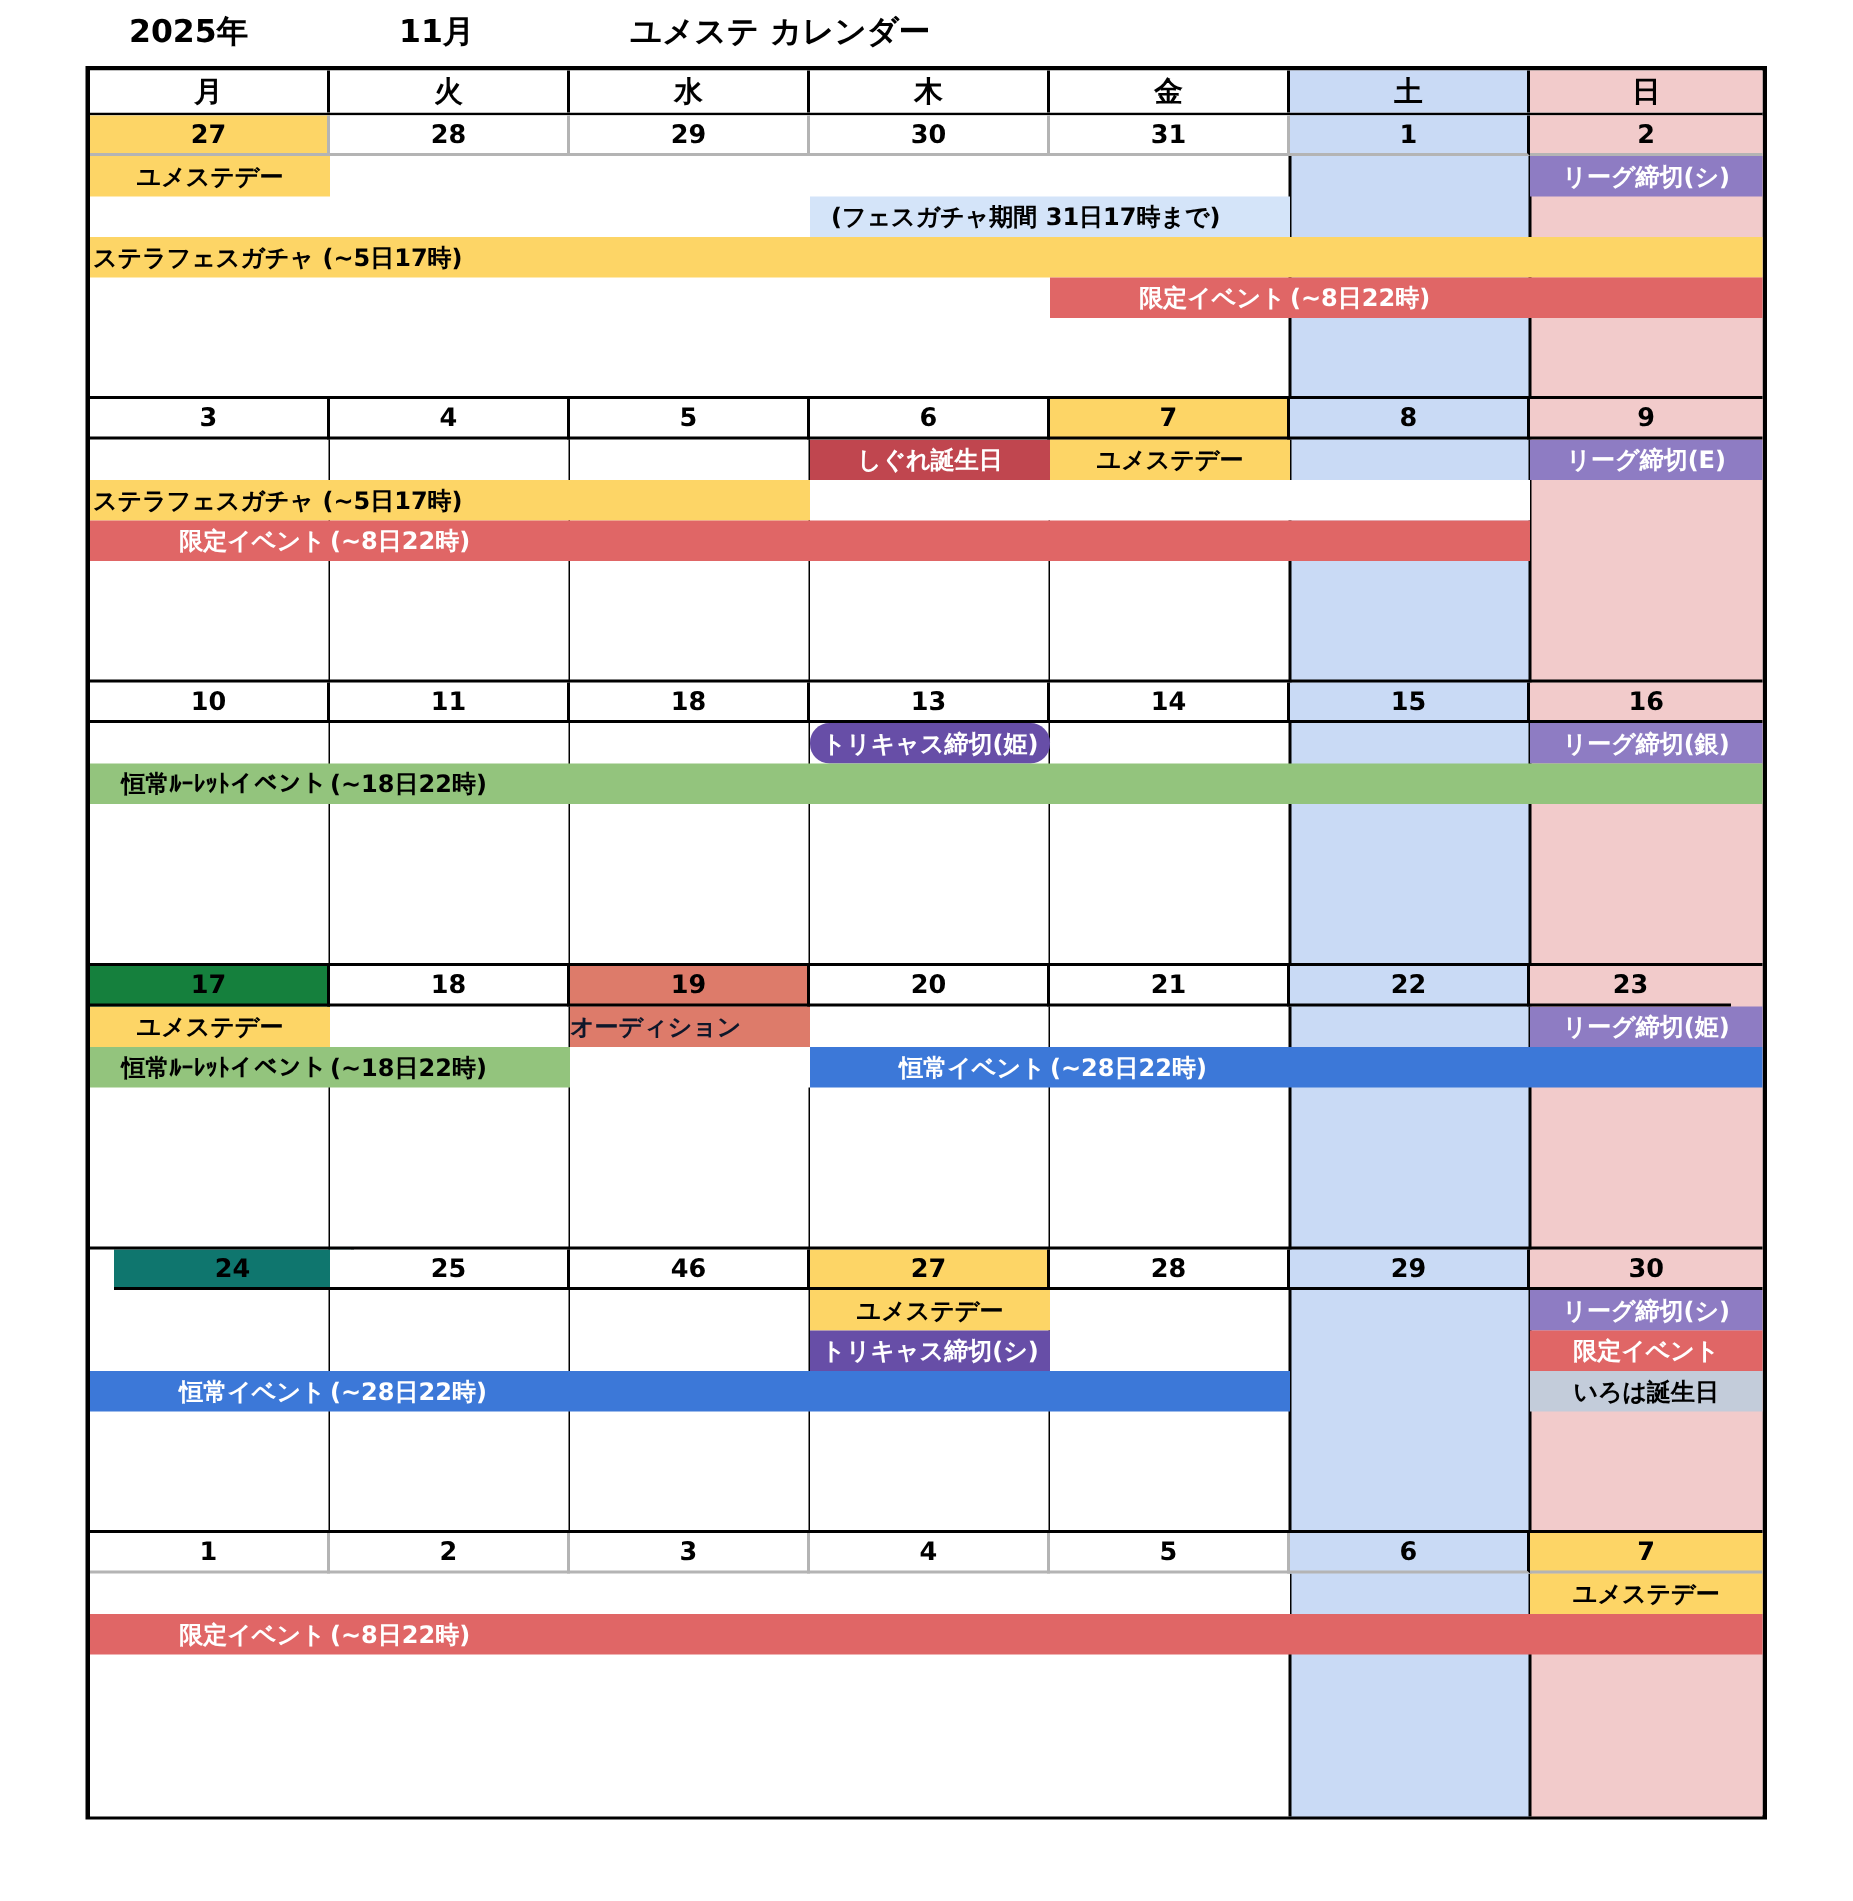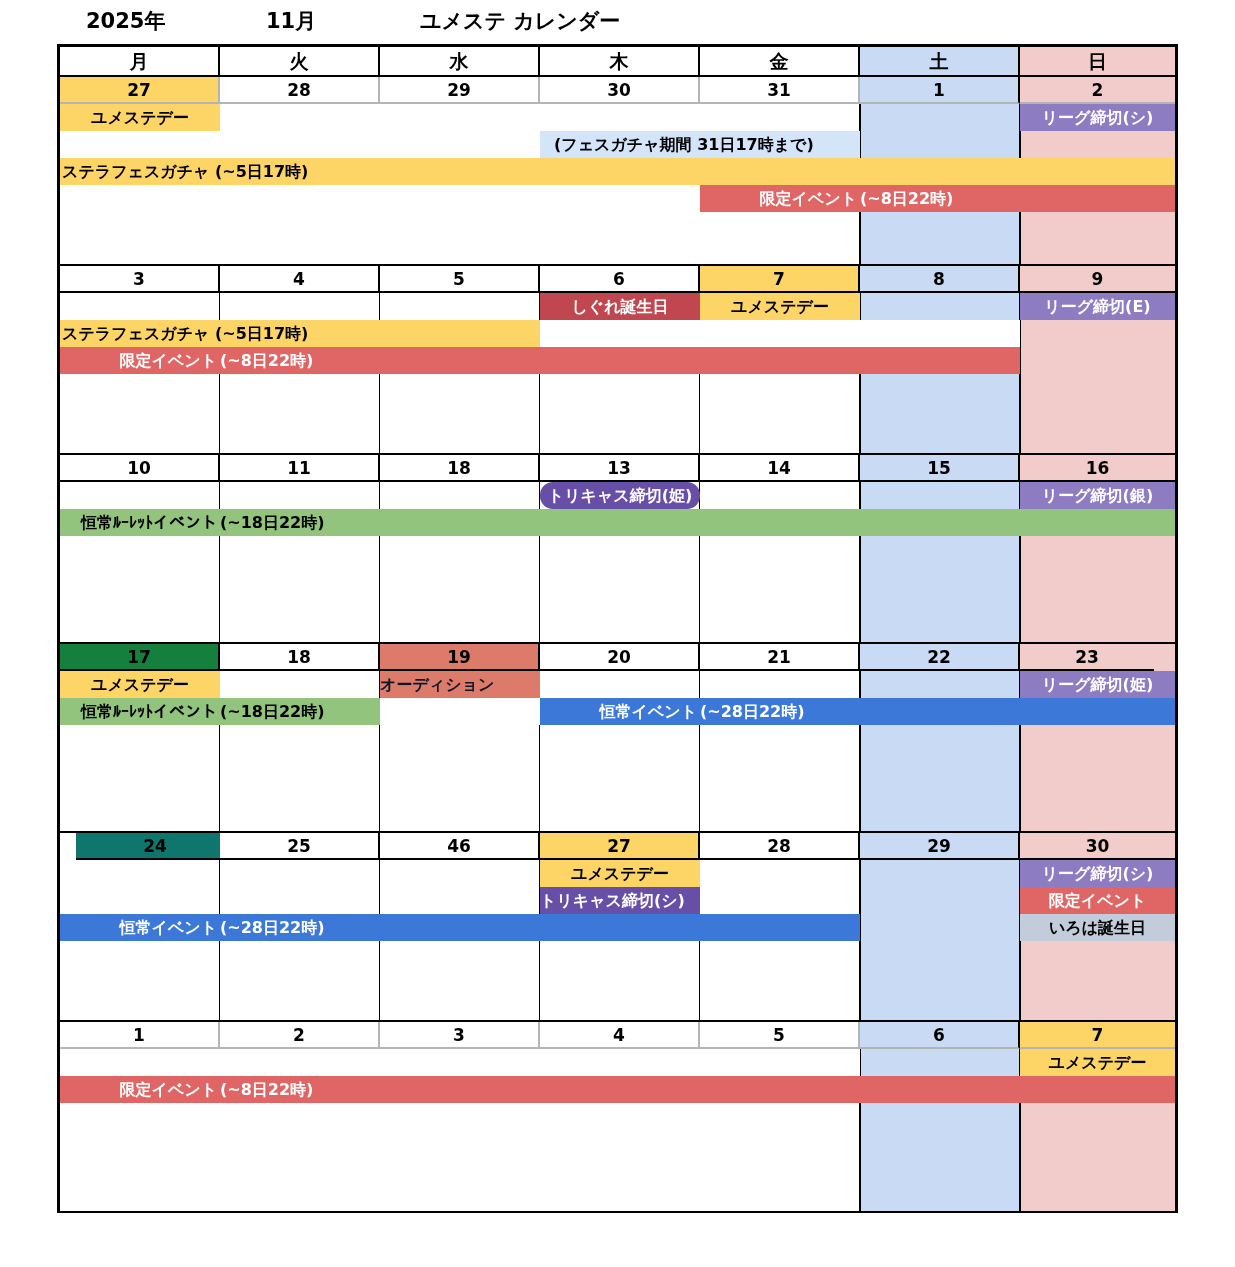--- a/index.html
+++ b/index.html
@@ -145,21 +145,21 @@
     <div class="week" style="top: 786px;">
       <div class="col-bg" style="left: 0px; background: rgb(255, 255, 255);"></div>
       <div class="col-bg" style="left: 160px; background: rgb(255, 255, 255);"></div>
       <div class="col-bg" style="left: 320px; background: rgb(255, 255, 255);"></div>
       <div class="col-bg" style="left: 480px; background: rgb(255, 255, 255);"></div>
       <div class="col-bg" style="left: 640px; background: rgb(255, 255, 255);"></div>
       <div class="col-bg" style="left: 800px; background: rgb(201, 218, 245);"></div>
       <div class="col-bg" style="left: 960px; width: 155px; background: rgb(242, 203, 203);"></div>
       <div class="bar" style="left: 480px; width: 160px; top: 27px; background: rgb(253, 213, 102); color: rgb(0, 0, 0); z-index: 2; text-align: center;"><span>ユメステデー</span></div>
       <div class="bar" style="left: 960px; width: 155px; top: 27px; background: rgb(142, 124, 195); color: rgb(255, 255, 255); z-index: 2; text-align: center;"><span>リーグ締切(シ)</span></div>
-      <div class="bar" style="left: 480px; width: 160px; top: 54px; background: rgb(103, 78, 167); color: rgb(255, 255, 255); z-index: 2; "><span>トリキャス締切(シ)</span></div>
+      <div class="bar" style="left: 480px; width: 160px; top: 54px; background: rgb(103, 78, 167); color: rgb(255, 255, 255); z-index: 2; text-align: center;"><span>トリキャス締切(シ)</span></div>
       <div class="bar" style="left: 960px; width: 155px; top: 54px; background: rgb(224, 102, 102); color: rgb(255, 255, 255); z-index: 2; text-align: center;"><span>限定イベント</span></div>
       <div class="bar" style="left: 0px; width: 800px; top: 81px; background: rgb(60, 120, 216); color: rgb(255, 255, 255); z-index: 2;"><span><span style="display: inline-block; width: 157px; text-align: right; padding-right: 3px;">恒常イベント</span><span>(~28日22時)</span></span></div>
       <div class="bar" style="left: 960px; width: 155px; top: 81px; background: rgb(195, 204, 218); color: rgb(0, 0, 0); z-index: 2; text-align: center;"><span>いろは誕生日</span></div>
       <div class="col-line" style="left: 159px; z-index: 1;"></div>
       <div class="col-line" style="left: 319px; z-index: 1;"></div>
       <div class="col-line" style="left: 479px; z-index: 1;"></div>
       <div class="col-line" style="left: 639px; z-index: 1;"></div>
       <div class="col-line" style="left: 799px; z-index: 1; width: 2px;"></div>
       <div class="col-line" style="left: 959px; z-index: 1; width: 2px;"></div>
       <div class="date-cell" style="left: 16px; background: #0f766e; border-right: 2px solid rgb(0, 0, 0); z-index: 3;">24</div>

